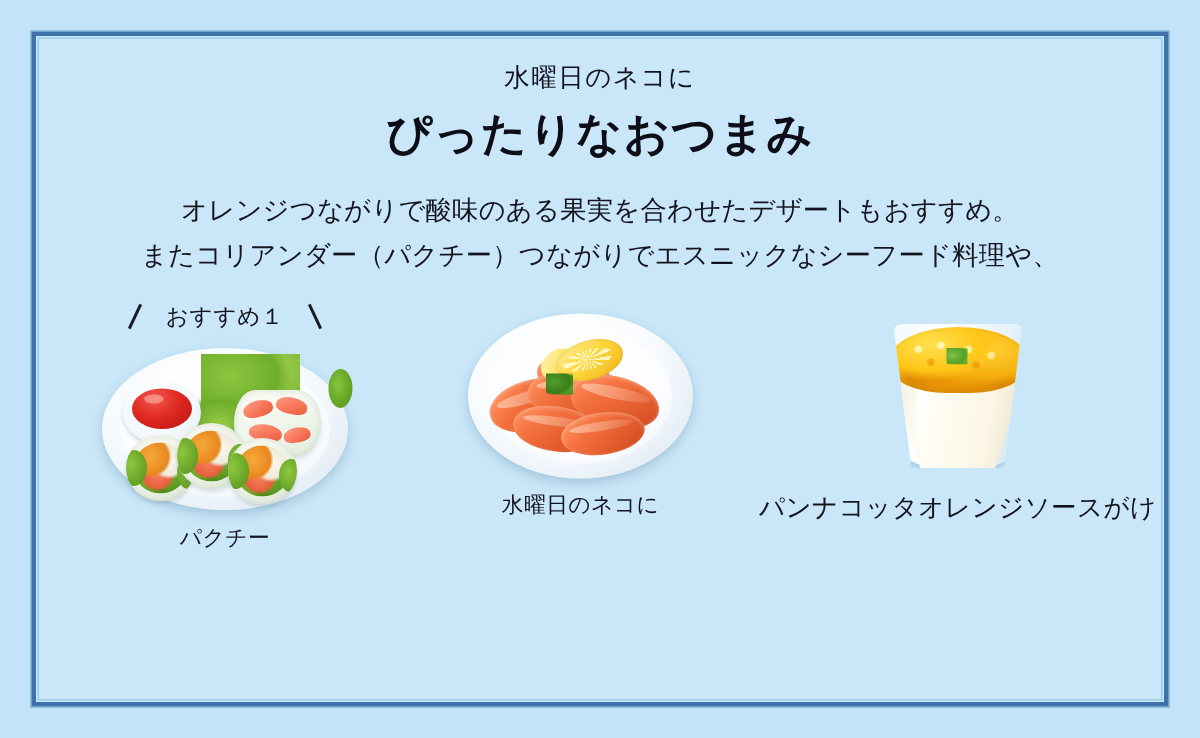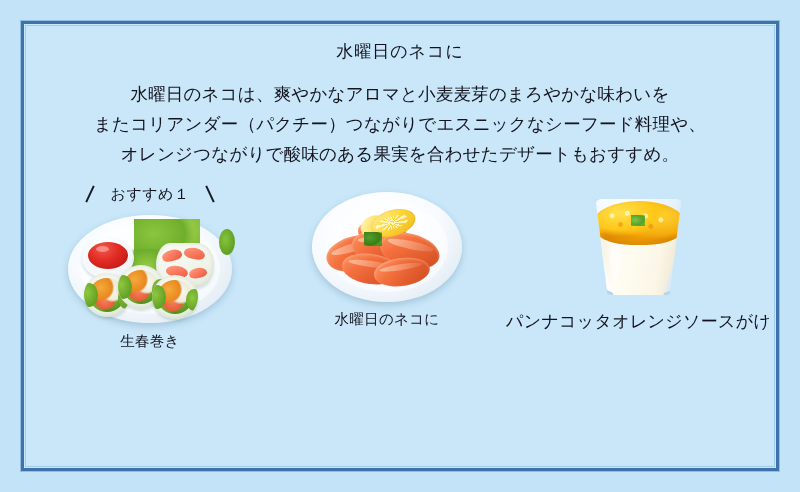--- a/index.html
+++ b/index.html
@@ -374,25 +374,25 @@
 
 <div class="poster">
 
   <div class="frame-outer"></div>
   <div class="frame-mid"></div>
   <div class="frame-inner"></div>
 
   <div class="content">
 
     <div class="title-small">水曜日のネコに</div>
+    <div class="title-large">ぴったりなおつまみ</div>
 
     <div class="body-copy">
-      <p>水曜日のネコは、爽やかなアロマと小麦麦芽のまろやかな味わいを</p>
+      <p>オレンジつながりで酸味のある果実を合わせたデザートもおすすめ。</p>
       <p>またコリアンダー（パクチー）つながりでエスニックなシーフード料理や、</p>
-      <p>オレンジつながりで酸味のある果実を合わせたデザートもおすすめ。</p>
     </div>
 
     <div class="rec-row">
 
       <div class="rec-col c1">
         <div class="rec-head">
           <span class="slash l"></span>
           <span>おすすめ１</span>
           <span class="slash r"></span>
         </div>
@@ -421,21 +421,21 @@
               <div class="rc-leaf a"></div>
               <div class="rc-leaf b"></div>
             </div>
             <div class="roll-cut r3">
               <div class="rc-fill"></div>
               <div class="rc-leaf a"></div>
               <div class="rc-leaf b"></div>
             </div>
           </div>
         </div>
-        <div class="caption">生春巻き</div>
+        <div class="caption">パクチー</div>
       </div>
 
       <div class="rec-col c2">
         <div class="stage">
           <div class="plate2">
             <div class="plate2-in"></div>
             <div class="salmon f"></div>
             <div class="salmon a"></div>
             <div class="salmon b"></div>
             <div class="salmon c"></div>

